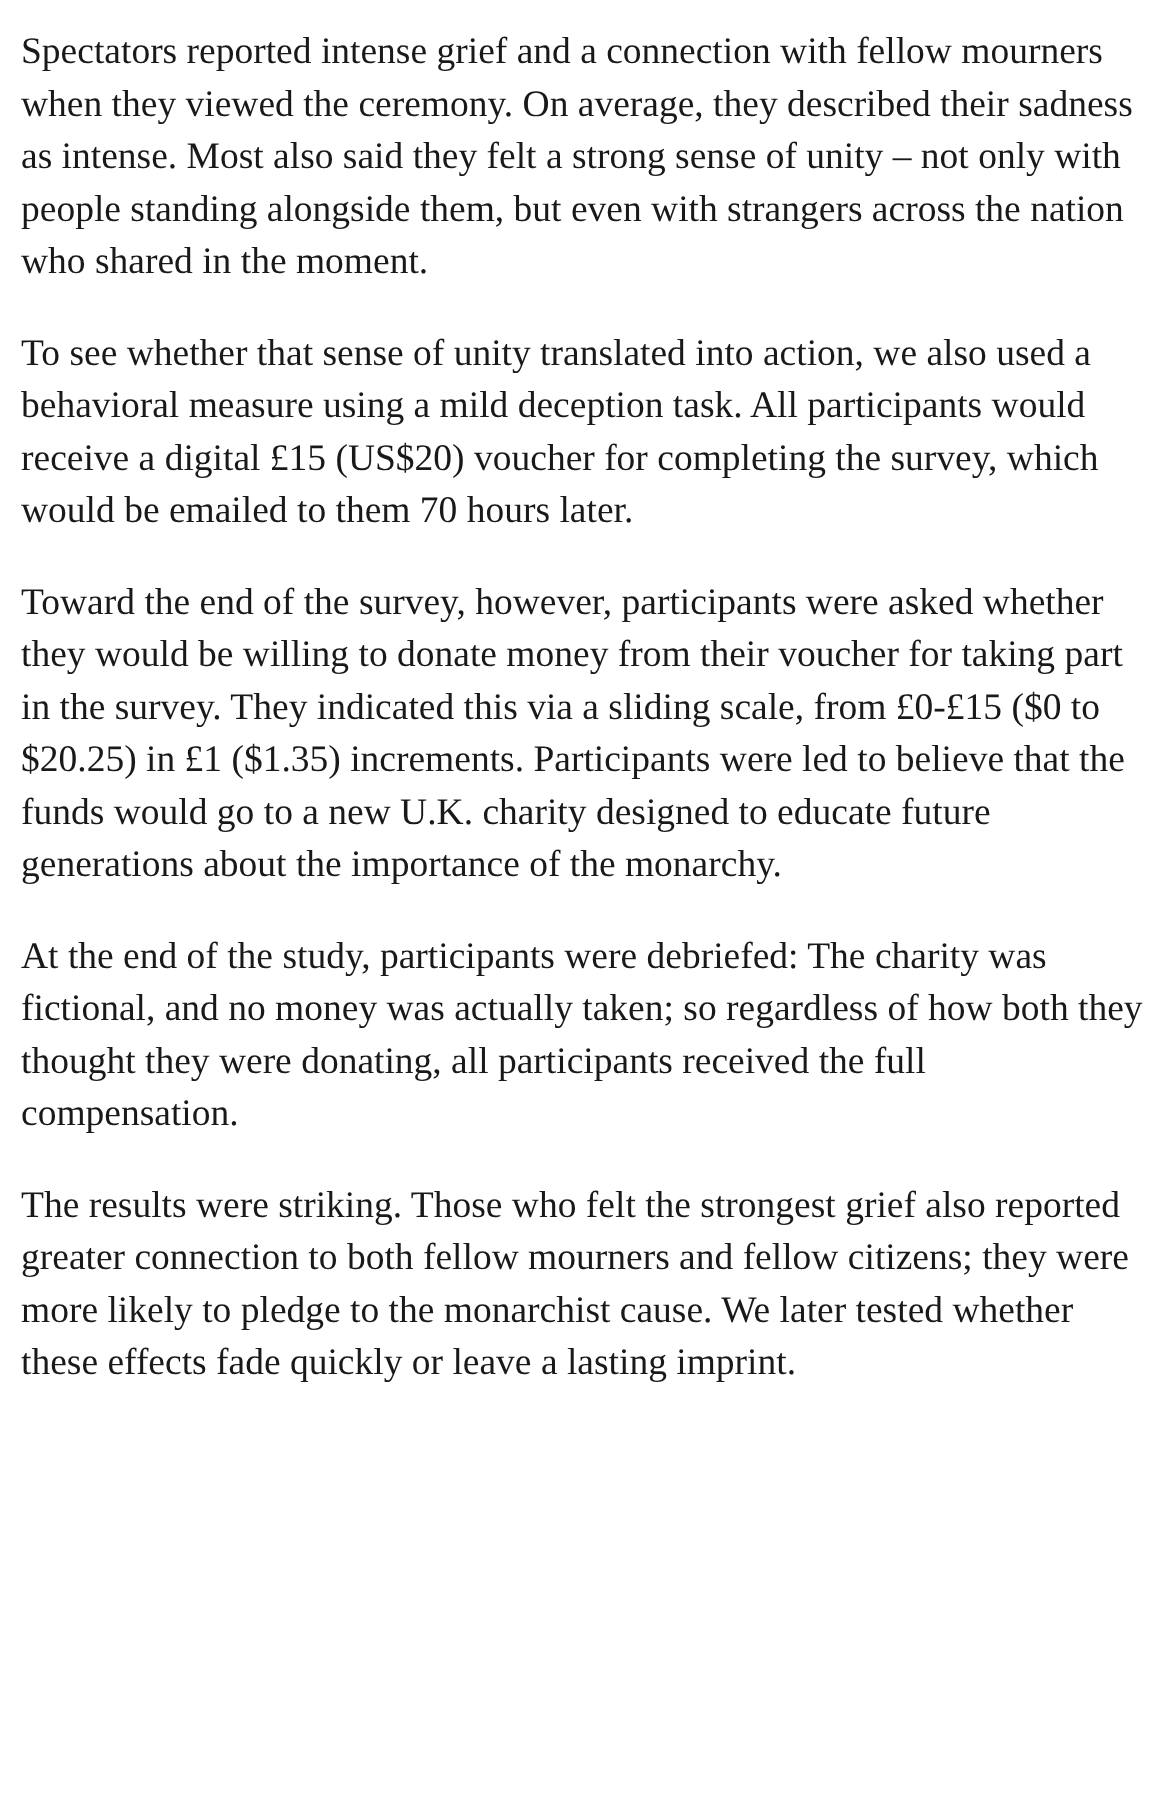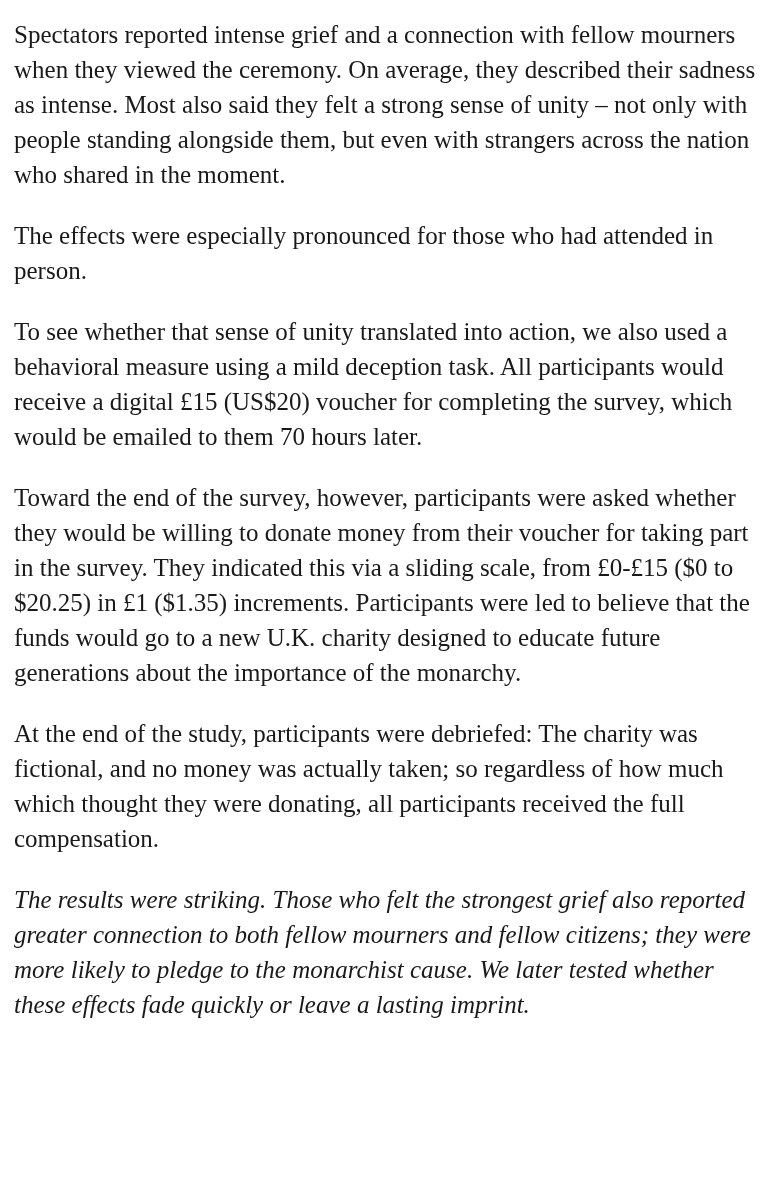--- a/index.html
+++ b/index.html
@@ -18,26 +18,24 @@
     font-family: "Liberation Serif", "DejaVu Serif", serif;
     font-size: 25px;
     line-height: 35px;
     color: #191919;
     margin: 0 0 26px 0;
     text-align: left;
     letter-spacing: 0;
   }
   .article-paragraph:last-child {
     margin-bottom: 0;
-    font-style: italic;
   }
 </style>
 </head>
 <body>
 
 <div class="page">
   <p class="article-paragraph">Spectators reported intense grief and a connection with fellow mourners when they viewed the ceremony. On average, they described their sadness as intense. Most also said they felt a strong sense of unity – not only with people standing alongside them, but even with strangers across the nation who shared in the moment.</p>
-  <p class="article-paragraph">The effects were especially pronounced for those who had attended in person.</p>
   <p class="article-paragraph">To see whether that sense of unity translated into action, we also used a behavioral measure using a mild deception task. All participants would receive a digital £15 (US$20) voucher for completing the survey, which would be emailed to them 70 hours later.</p>
   <p class="article-paragraph">Toward the end of the survey, however, participants were asked whether they would be willing to donate money from their voucher for taking part in the survey. They indicated this via a sliding scale, from £0-£15 ($0 to $20.25) in £1 ($1.35) increments. Participants were led to believe that the funds would go to a new U.K. charity designed to educate future generations about the importance of the monarchy.</p>
-  <p class="article-paragraph">At the end of the study, participants were debriefed: The charity was fictional, and no money was actually taken; so regardless of how much which thought they were donating, all participants received the full compensation.</p>
+  <p class="article-paragraph">At the end of the study, participants were debriefed: The charity was fictional, and no money was actually taken; so regardless of how both they thought they were donating, all participants received the full compensation.</p>
   <p class="article-paragraph">The results were striking. Those who felt the strongest grief also reported greater connection to both fellow mourners and fellow citizens; they were more likely to pledge to the monarchist cause. We later tested whether these effects fade quickly or leave a lasting imprint.</p>
 </div>
 
 </body></html>

